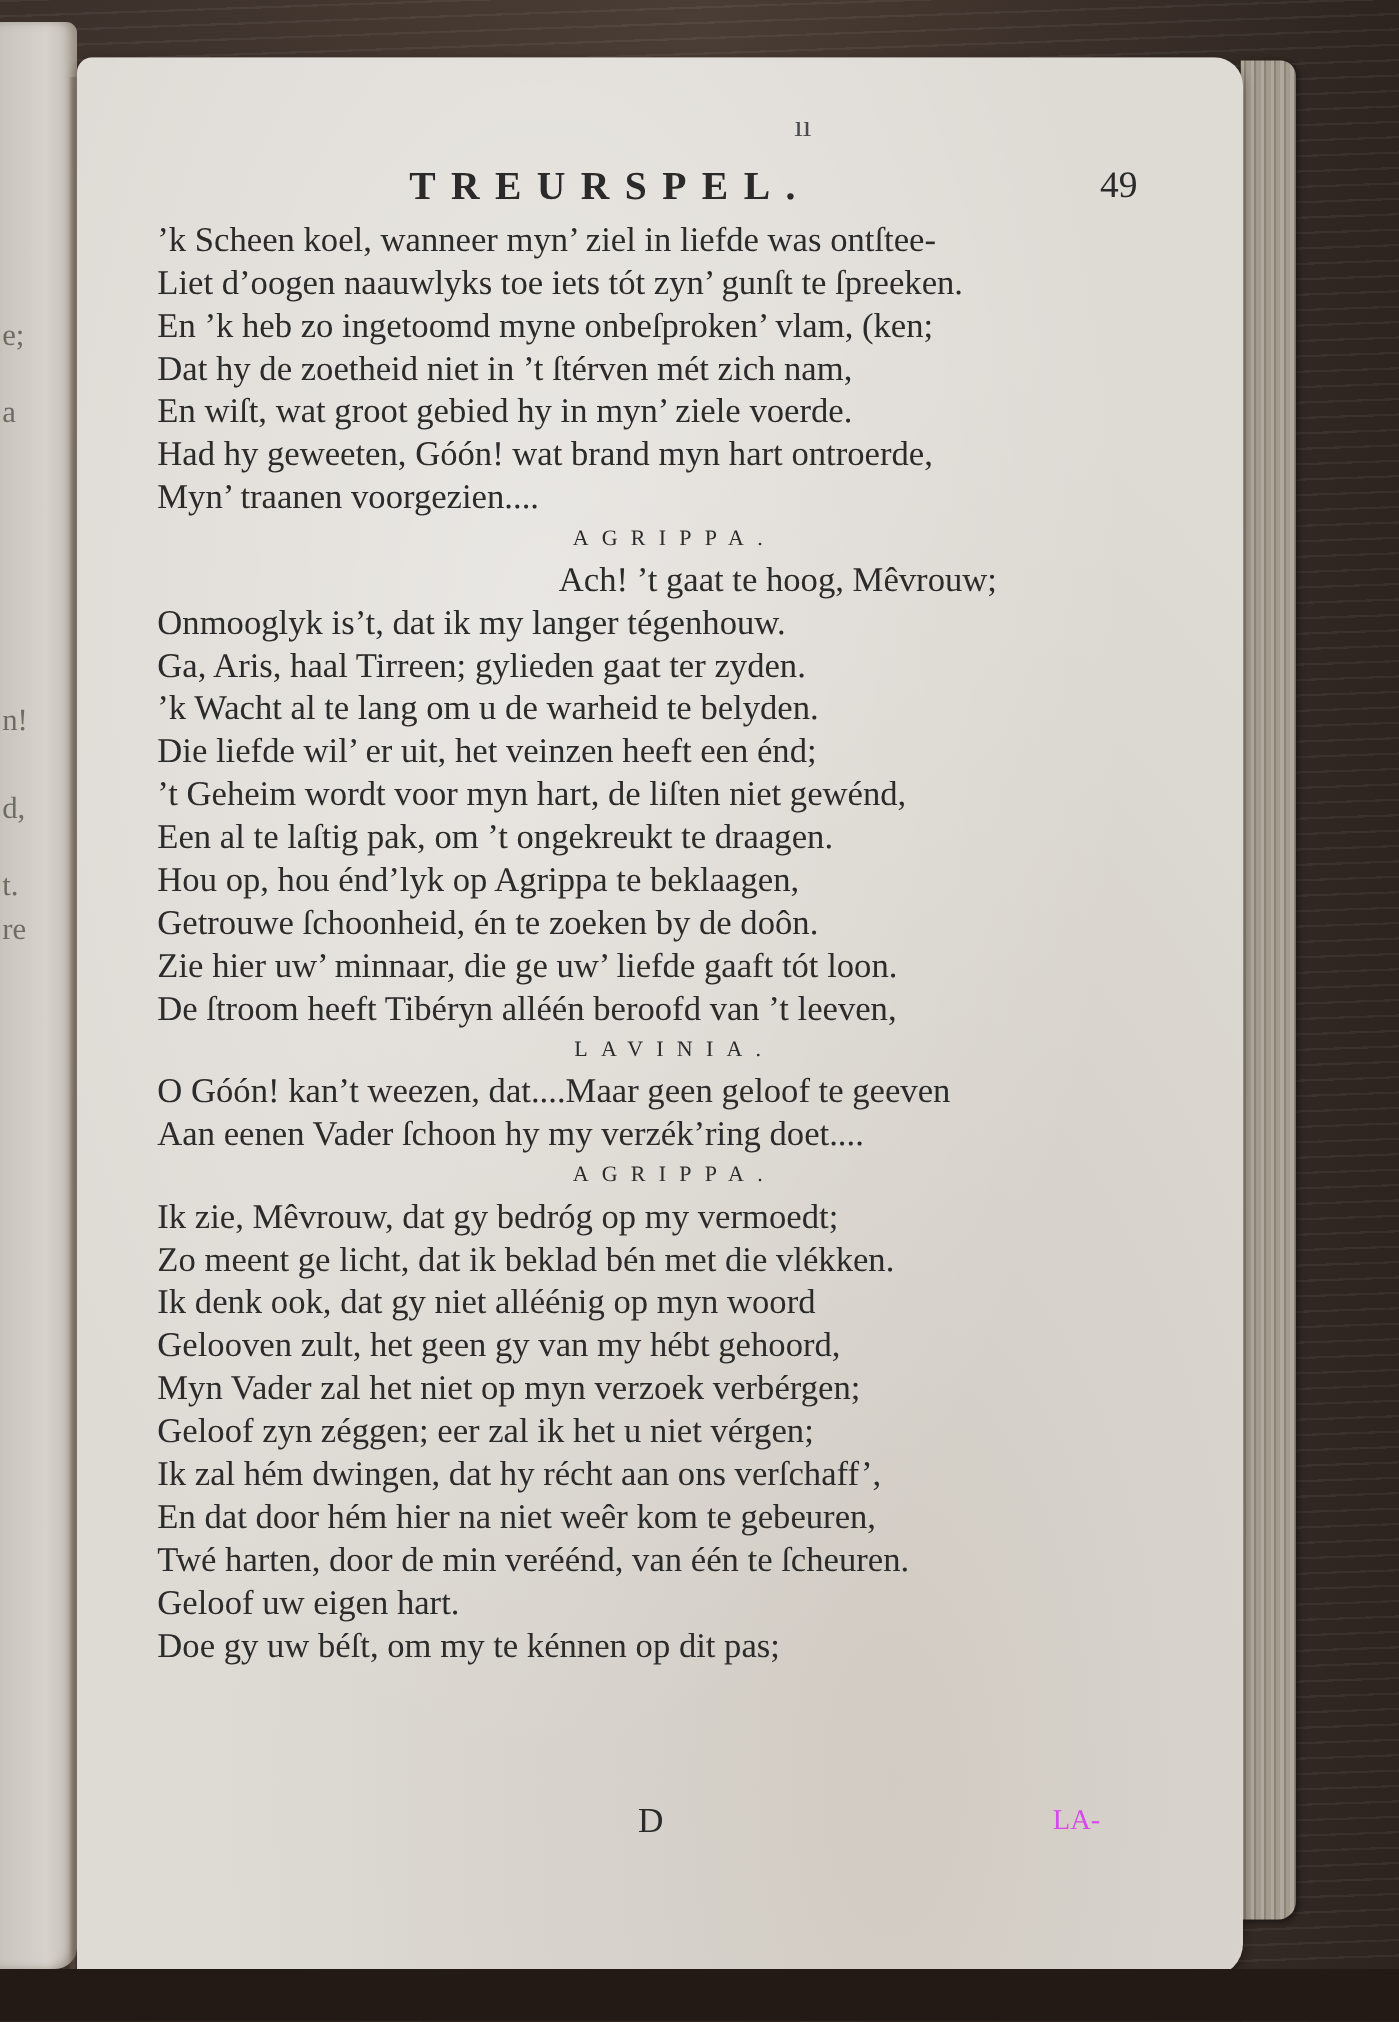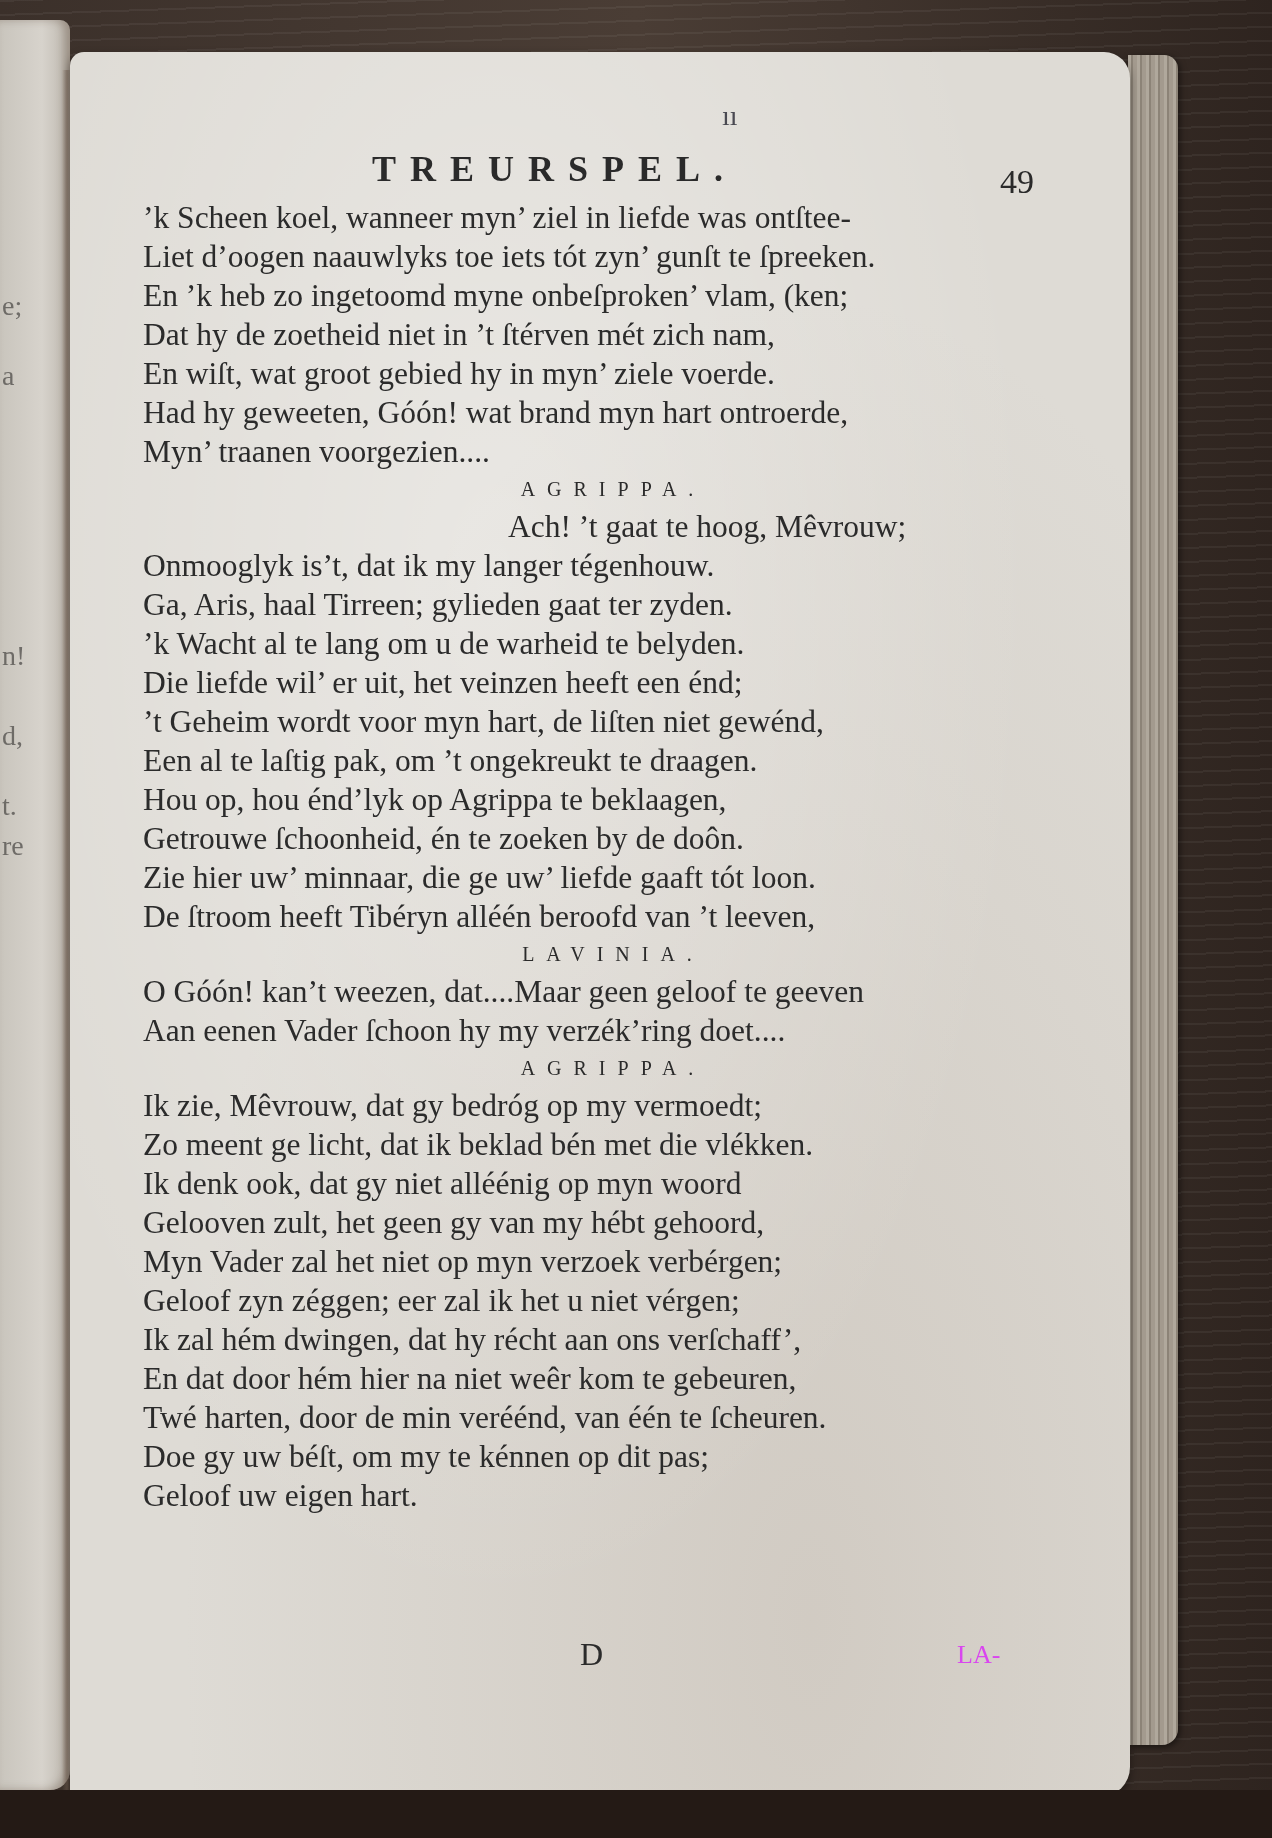--- a/index.html
+++ b/index.html
@@ -41,21 +41,21 @@
   }
   .running-head {
     position: absolute; top: 148px; left: 372px;
     font-size: 36px; letter-spacing: 14px; color: #2a2a2a; font-weight: bold;
   }
   .pencil-mark {
     position: absolute; top: 100px; left: 722px; font-size: 28px; color: #4a4a52;
     font-family: Liberation Serif, serif;
   }
   .page-number {
-    position: absolute; top: 150px; left: 1000px; font-size: 34px; color: #2a2a2a; margin-top: 13px;
+    position: absolute; top: 150px; left: 1000px; font-size: 34px; color: #2a2a2a;
   }
   .text-block {
     position: absolute; left: 143px; top: 198px; width: 900px;
   }
   .line {
     font-size: 31.5px; line-height: 39px; color: #2b2b2b; white-space: nowrap;
   }
   .speaker {
     font-size: 20px; letter-spacing: 12px; text-align: center; line-height: 36px;
     color: #2b2b2b; padding-left: 40px; font-variant: small-caps;
@@ -120,20 +120,20 @@
   <div class="speaker">AGRIPPA.</div>
   <div class="line">Ik zie, Mêvrouw, dat gy bedróg op my vermoedt;</div>
   <div class="line">Zo meent ge licht, dat ik beklad bén met die vlékken.</div>
   <div class="line">Ik denk ook, dat gy niet alléénig op myn woord</div>
   <div class="line">Gelooven zult, het geen gy van my hébt gehoord,</div>
   <div class="line">Myn Vader zal het niet op myn verzoek verbérgen;</div>
   <div class="line">Geloof zyn zéggen; eer zal ik het u niet vérgen;</div>
   <div class="line">Ik zal hém dwingen, dat hy récht aan ons verſchaff’,</div>
   <div class="line">En dat door hém hier na niet weêr kom te gebeuren,</div>
   <div class="line">Twé harten, door de min veréénd, van één te ſcheuren.</div>
+  <div class="line">Geloof uw eigen hart.</div>
   <div class="line">Doe gy uw béſt, om my te kénnen op dit pas;</div>
-  <div class="line">Geloof uw eigen hart.</div>
 </div>
 
 <div class="signature">D</div>
 <div class="catchword">LA-</div>
 
 <div class="bottom-shadow"></div>
 
 </body></html>

